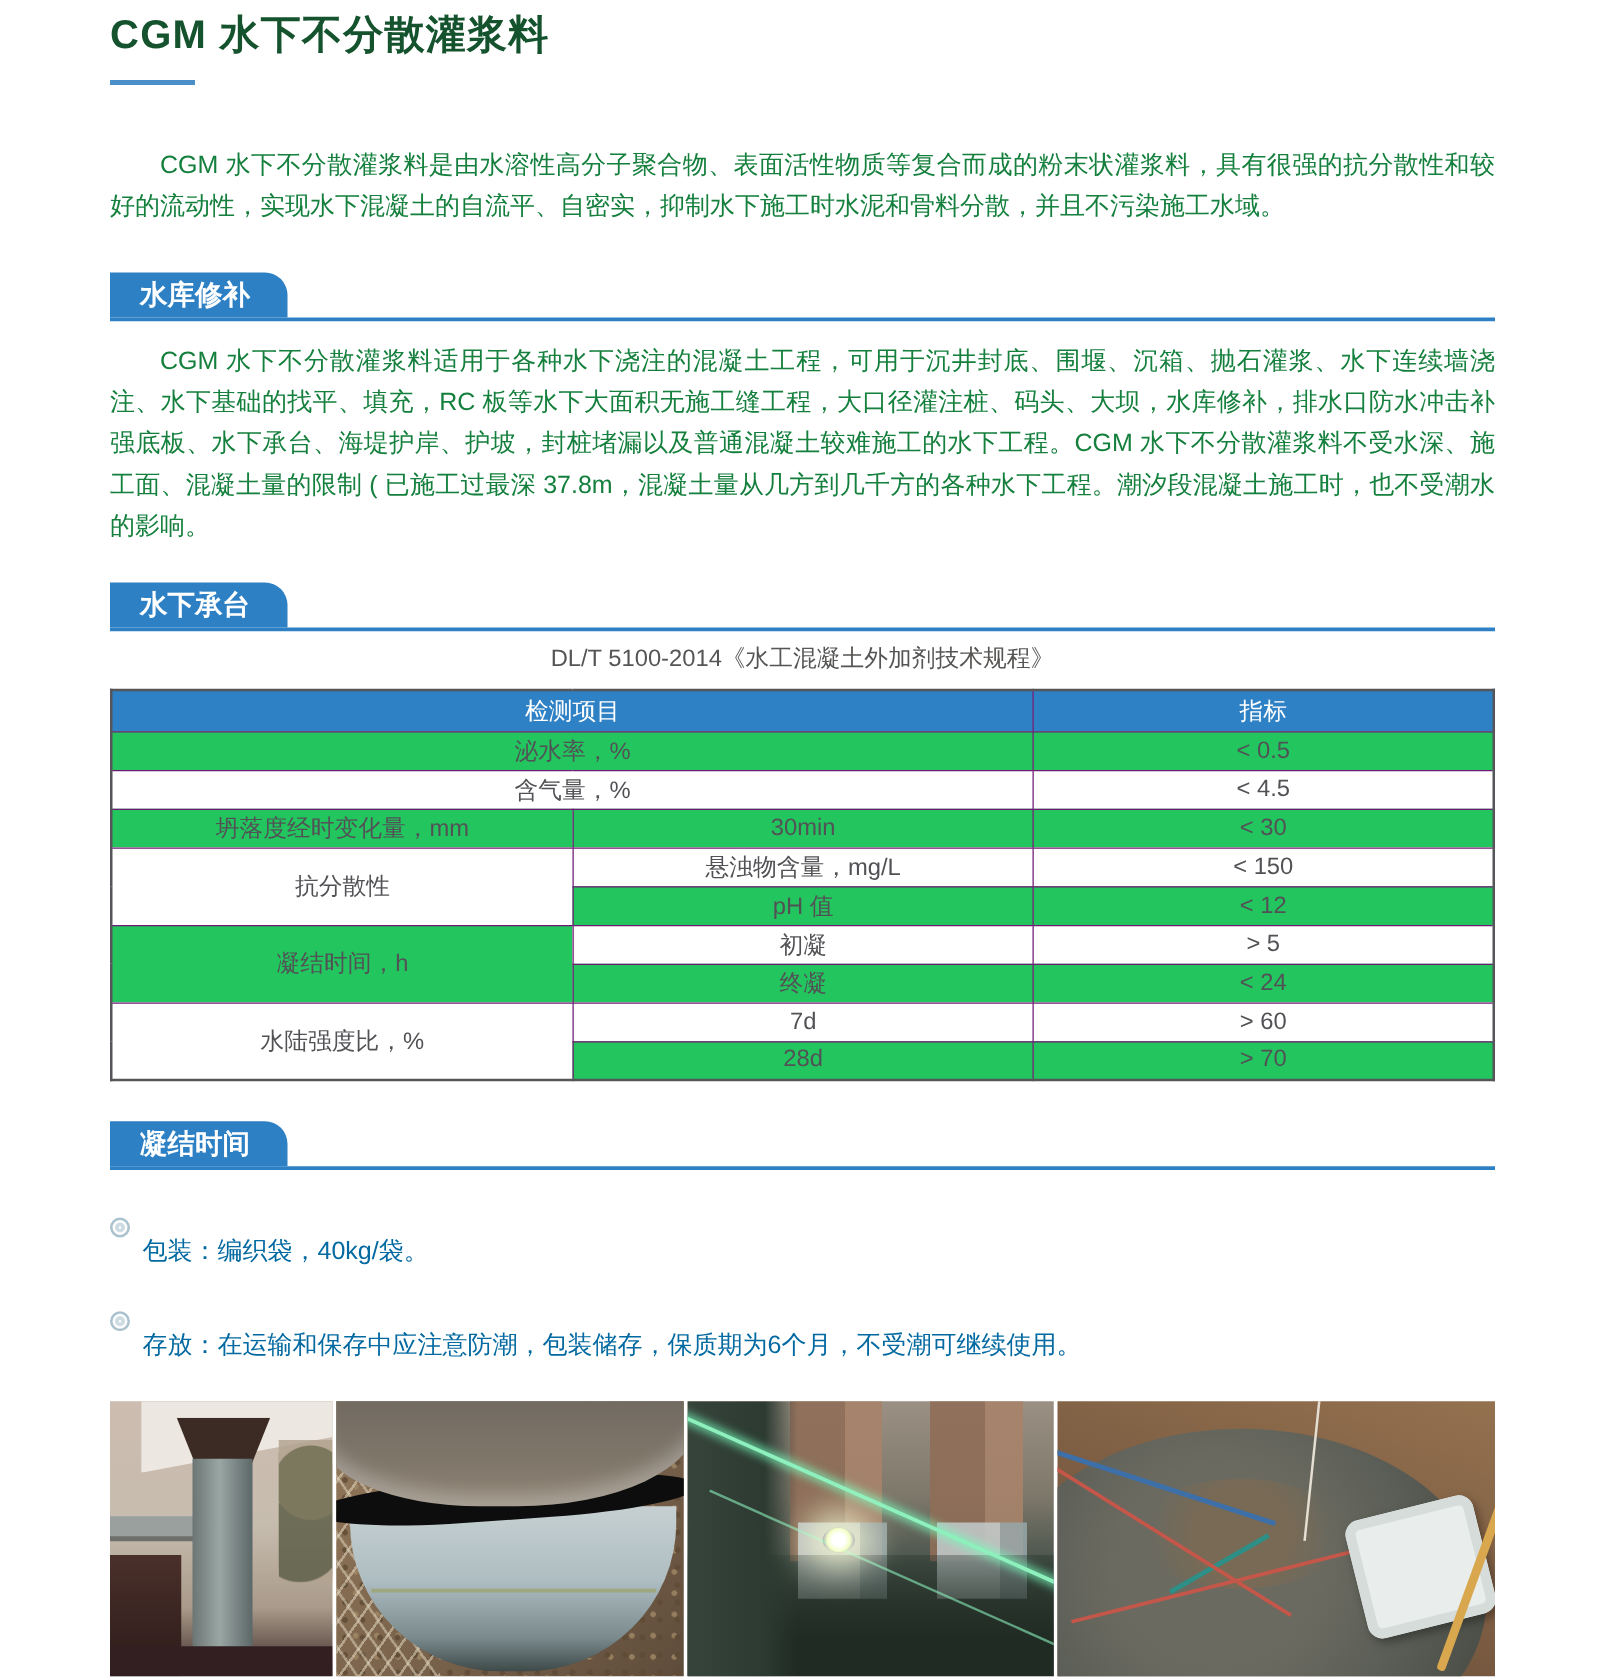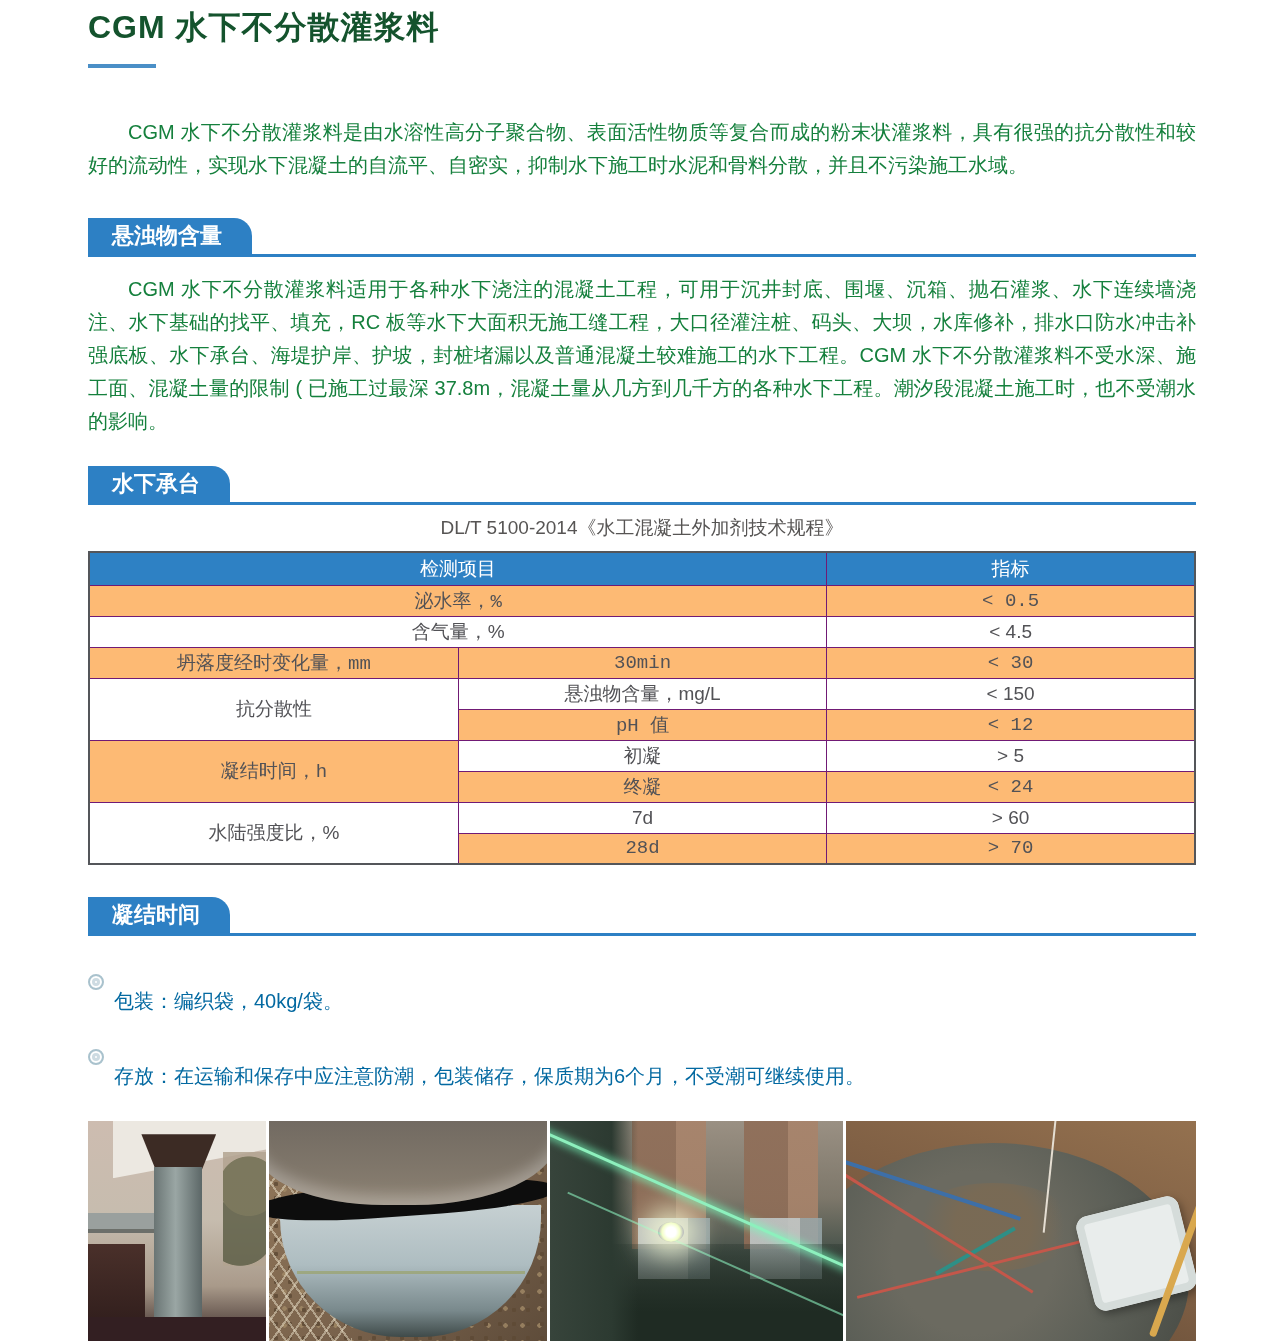--- a/index.html
+++ b/index.html
@@ -43,21 +43,21 @@
     margin-top:10px; width:100%; border-collapse:collapse;
     border:2px solid #54565a; table-layout:fixed;
   }
   table.perf th, table.perf td {
     border:1px solid #701a75; text-align:center; vertical-align:middle;
     font-size:19px; height:31px; padding:0 4px; color:#525256;
   }
   table.perf th {
     background:#2e81c4; color:#ffffff; font-weight:normal; height:33px;
   }
-  td.g { background:#fdba74;font-family:Liberation Mono, monospace; }
+  td.g { background:#22c55e; }
   td.w { background:#ffffff; }
 
   
   .bullets { margin-top:14px; }
   .bullet { display:flex; align-items:center; margin-top:12px; }
   .ring {
     width:16px; height:16px; border-radius:50%; flex:none; margin-right:10px;
     border:2px solid #a9c2cd;
     box-shadow: inset 0 0 0 2px #ffffff, inset 0 0 0 5px #cddbe2;
     background:#ffffff;
@@ -123,21 +123,21 @@
 <body>
 
 <div class="page">
 
   <h1 class="doc-title">CGM 水下不分散灌浆料</h1>
   <div class="title-underline"></div>
 
   <p class="para intro">CGM 水下不分散灌浆料是由水溶性高分子聚合物、表面活性物质等复合而成的粉末状灌浆料，具有很强的抗分散性和较好的流动性，实现水下混凝土的自流平、自密实，抑制水下施工时水泥和骨料分散，并且不污染施工水域。</p>
 
   <div class="section-head head-app">
-    <span class="section-badge">悬浊物含量</span>
+    <span class="section-badge">水库修补</span>
   </div>
   <p class="para app-body">CGM 水下不分散灌浆料适用于各种水下浇注的混凝土工程，可用于沉井封底、围堰、沉箱、抛石灌浆、水下连续墙浇注、水下基础的找平、填充，RC 板等水下大面积无施工缝工程，大口径灌注桩、码头、大坝，水库修补，排水口防水冲击补强底板、水下承台、海堤护岸、护坡，封桩堵漏以及普通混凝土较难施工的水下工程。CGM 水下不分散灌浆料不受水深、施工面、混凝土量的限制 ( 已施工过最深 37.8m，混凝土量从几方到几千方的各种水下工程。潮汐段混凝土施工时，也不受潮水的影响。</p>
 
   <div class="section-head head-perf">
     <span class="section-badge">水下承台</span>
   </div>
   <div class="table-caption">DL/T 5100-2014《水工混凝土外加剂技术规程》</div>
 
   <table class="perf">
     <colgroup>

